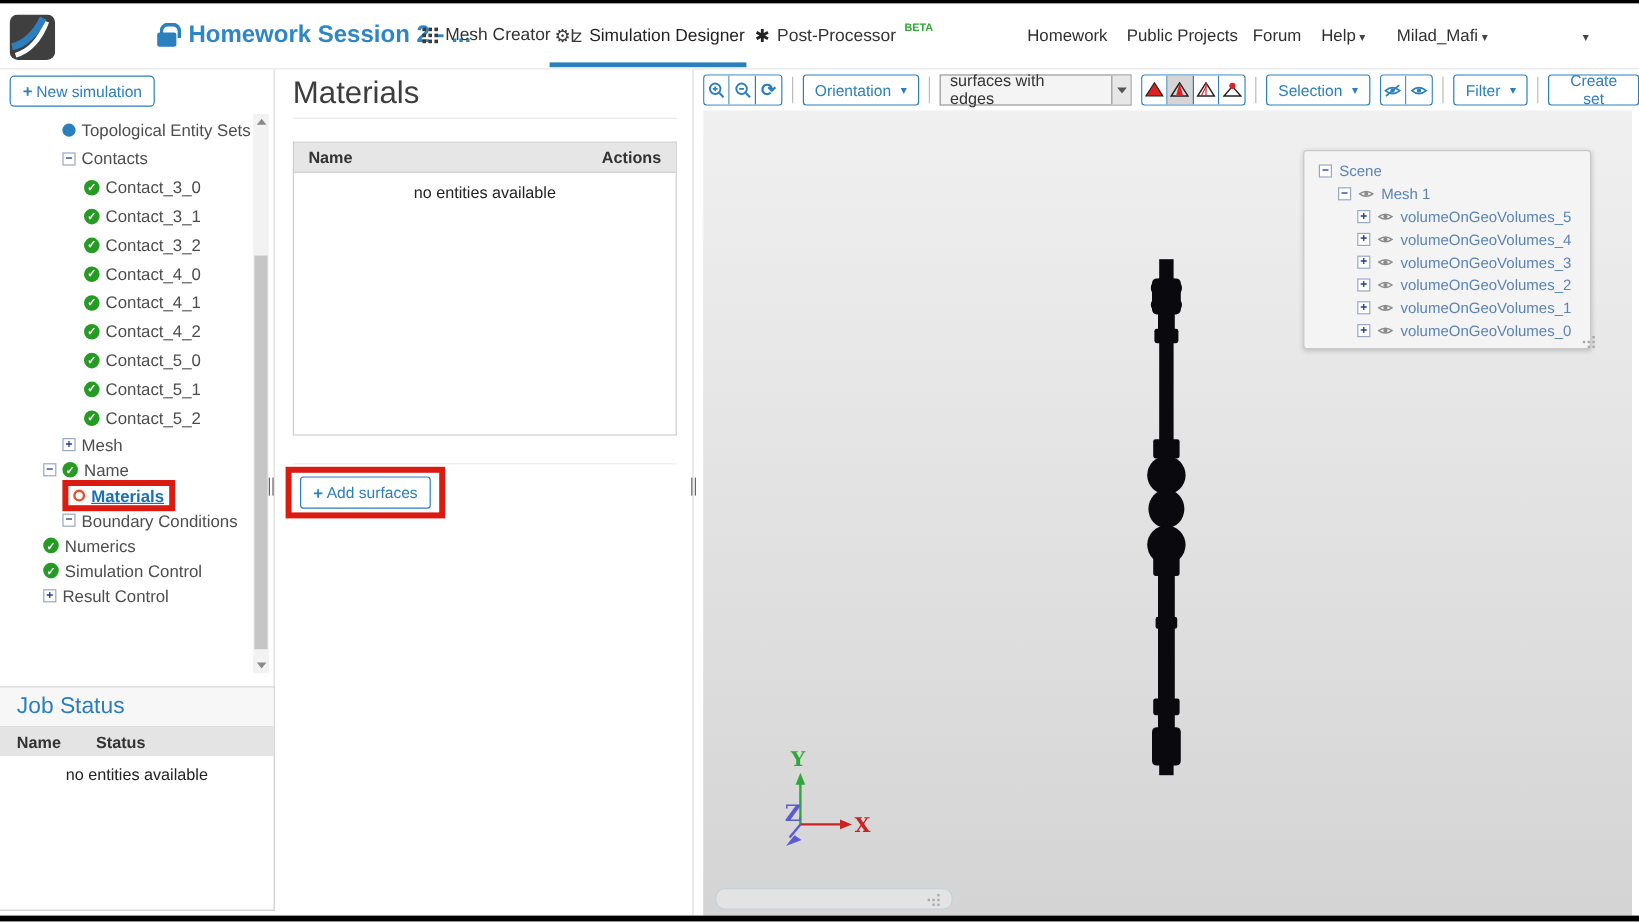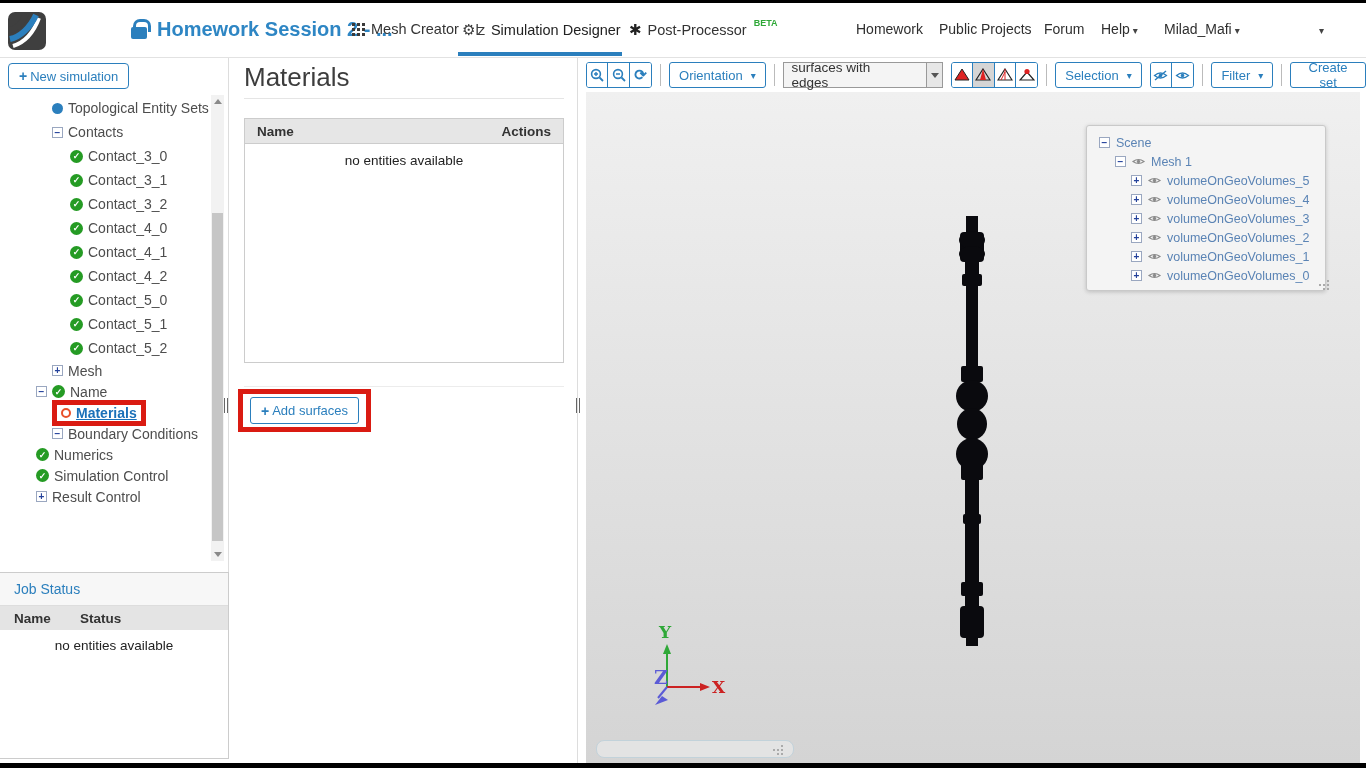--- a/index.html
+++ b/index.html
@@ -54,21 +54,21 @@
   
   #side-scroll { left:211px; top:95px; width:13px; height:466px; background:#f2f2f2; }
   .scroll-arrow { position:absolute; left:0; width:13px; height:13px; background:#f2f2f2; display:flex; align-items:center; justify-content:center; }
   .arr-up { border-left:4px solid transparent; border-right:4px solid transparent; border-bottom:5px solid #8a8a8a; width:0; height:0; }
   .arr-down { border-left:4px solid transparent; border-right:4px solid transparent; border-top:5px solid #8a8a8a; width:0; height:0; }
   #side-thumb { position:absolute; left:1px; top:118px; width:11px; height:328px; background:#c6c6c6; }
 
   
   #job-status { left:0; top:572px; width:229px; height:187px; background:#fff; border:1px solid #ccc; border-left:none; }
   #job-head { height:33px; background:#f7f7f7; border-bottom:1px solid #ddd; display:flex; align-items:center;
-    padding-left:14px; color:#2b7fbd; font-size:14px; }
+    padding-left:14px; color:#2b7fbd; font-size:19px; }
   #job-cols { height:24px; background:#e4e4e4; display:flex; align-items:center; font-size:13.5px; font-weight:bold; color:#333; }
   #job-cols span:first-child { padding-left:14px; width:80px; }
   #job-empty { text-align:center; font-size:13.5px; color:#222; padding-top:8px; }
 
   
   #panel { left:230px; top:58px; width:348px; height:705px; background:#fff; border-right:1px solid #ddd; }
   #panel-title { position:absolute; left:14px; top:4px; font-size:26px; color:#3d3d3d; font-weight:500; }
   #panel-hr { position:absolute; left:14px; top:40px; width:320px; height:1px; background:#e5e5e5; }
   #mat-table { position:absolute; left:14px; top:60px; width:320px; height:245px; border:1px solid #ccc; }
   #mat-table-head { height:25px; background:#e6e6e6; border-bottom:1px solid #ccc; display:flex; align-items:center;

